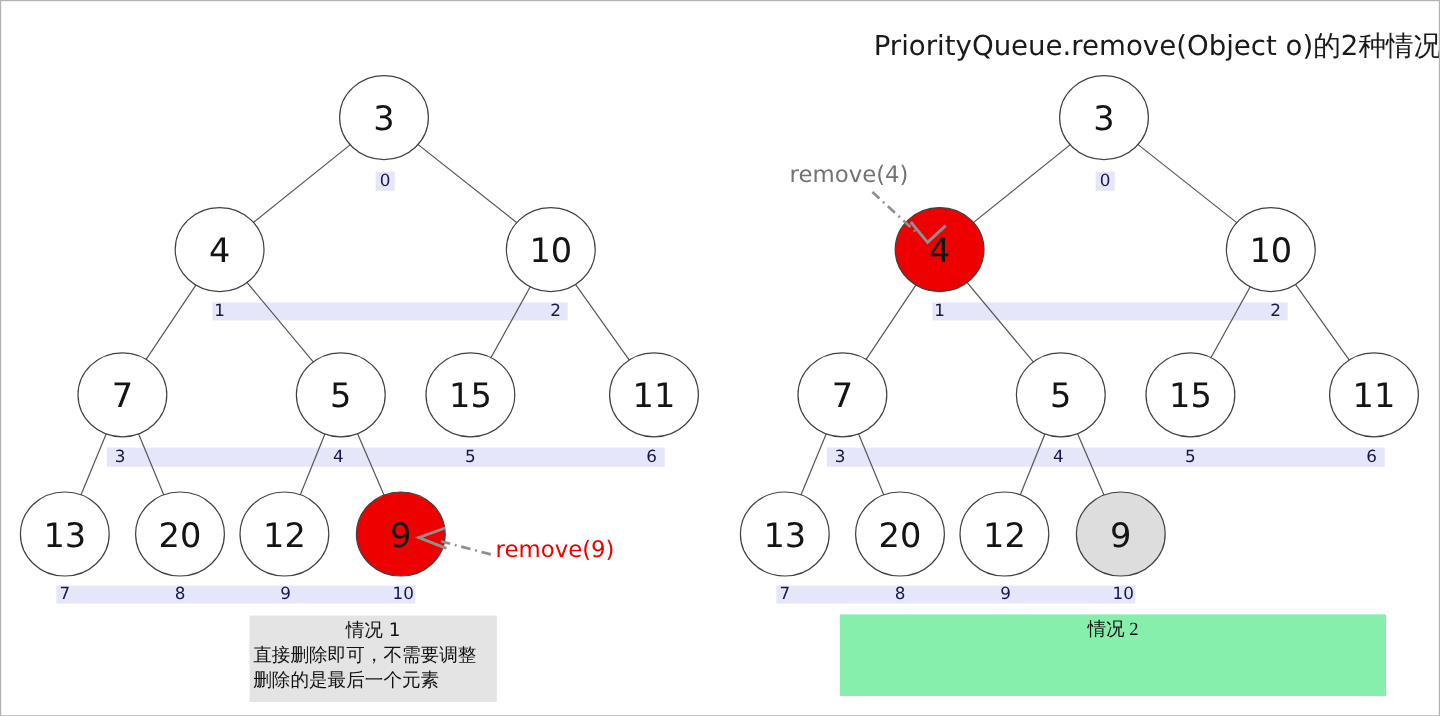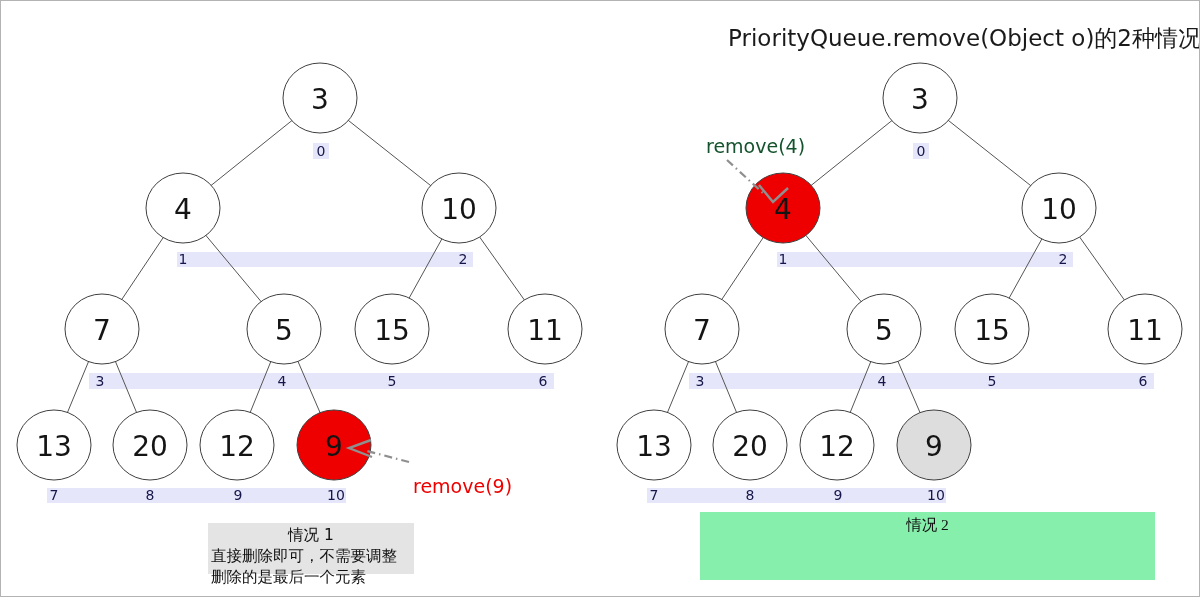--- a/index.html
+++ b/index.html
@@ -23,31 +23,31 @@
     color: #1a1a1a;
     letter-spacing: 0px;
   }
   svg.trees { position: absolute; top: 0; left: 0; }
   .remove-label {
     position: absolute;
     font-size: 19px;
     line-height: 19px;
     white-space: nowrap;
   }
-  .rl-1 { left: 412px; top: 448px; margin-top: 28px; }
+  .rl-1 { left: 412px; top: 448px; }
   .rl-2 { left: 657px; top: 136px; }
   .caption {
     position: absolute;
     box-sizing: border-box;
     font-size: 15.5px;
     line-height: 21px;
     color: #111111;
     padding: 2px 3px 2px 3px;
   }
-  .caption-1 { left: 207px; top: 512px; width: 206px; height: 51px; margin-top: 10px; }
+  .caption-1 { left: 207px; top: 512px; width: 206px; height: 72px; }
   .caption-2 { left: 699px; top: 511px; width: 455px; height: 68px; }
   .cap-head { text-align: center; }
   .cap-line { text-align: left; white-space: nowrap; }
 </style>
 </head>
 <body>
 
 <div class="canvas">
 
   <div class="title">PriorityQueue.remove(Object o)的2种情况</div>
@@ -151,21 +151,21 @@
         <ellipse cx="836" cy="444" rx="37" ry="35" fill="#ffffff" stroke="#404040" stroke-width="1"></ellipse>
         <text x="836" y="445" text-anchor="middle" dominant-baseline="central" font-size="28" fill="#141414" font-family="&quot;DejaVu Sans&quot;, sans-serif">12</text>
         <ellipse cx="933" cy="444" rx="37" ry="35" fill="#dddddd" stroke="#404040" stroke-width="1"></ellipse>
         <text x="933" y="445" text-anchor="middle" dominant-baseline="central" font-size="28" fill="#141414" font-family="&quot;DejaVu Sans&quot;, sans-serif">9</text>
         <line x1="726" y1="159" x2="763" y2="193" stroke="#8f8f8f" stroke-width="2.2" stroke-dasharray="8 4 1.5 4"></line>
         <polyline points="758,184 772,201 787,187" fill="none" stroke="#8f8f8f" stroke-width="2.4" stroke-linejoin="miter"></polyline>
       </g>
     </svg>
 
   <div class="remove-label rl-1" style="color: rgb(238, 0, 0);">remove(9)</div>
-  <div class="remove-label rl-2" style="color: #14532d; margin-left: 48px;">remove(4)</div>
+  <div class="remove-label rl-2" style="color: #737373;">remove(4)</div>
 
   <div class="caption caption-1" style="background: rgb(228, 228, 228);">
     <div class="cap-head">情况 1</div>
     <div class="cap-line">直接删除即可，不需要调整</div>
     <div class="cap-line">删除的是最后一个元素</div>
   </div>
 
   <div class="caption caption-2" style="background: #86efac; font-family: Liberation Serif, serif;">
     <div class="cap-head">情况 2</div>
   </div>

